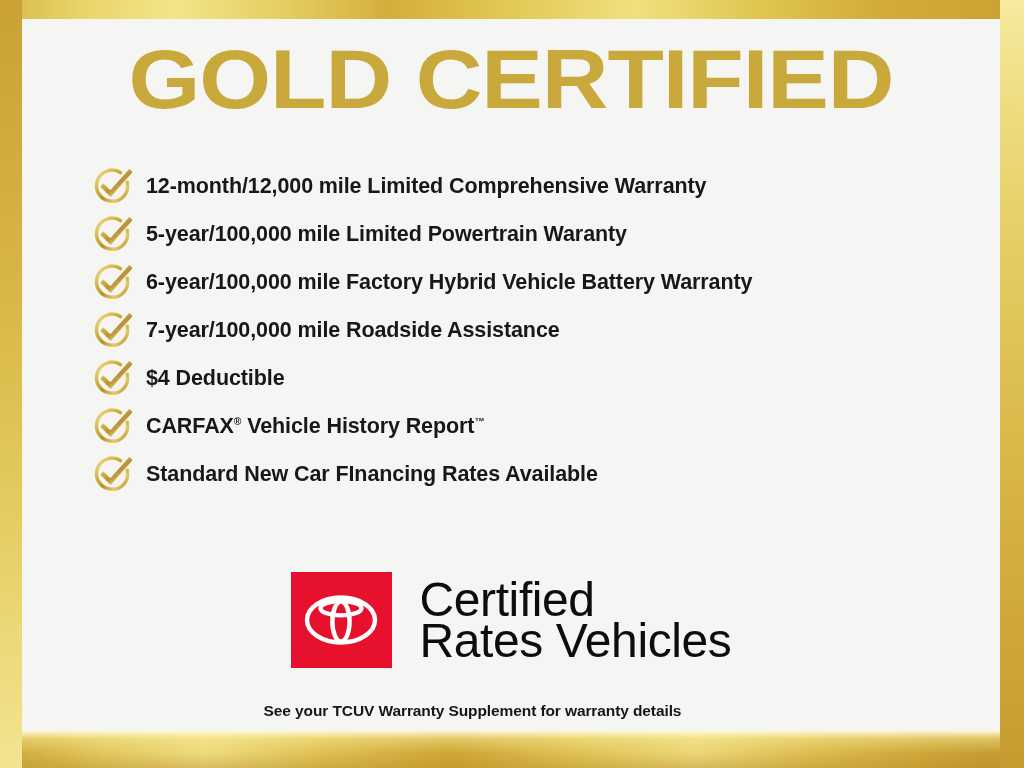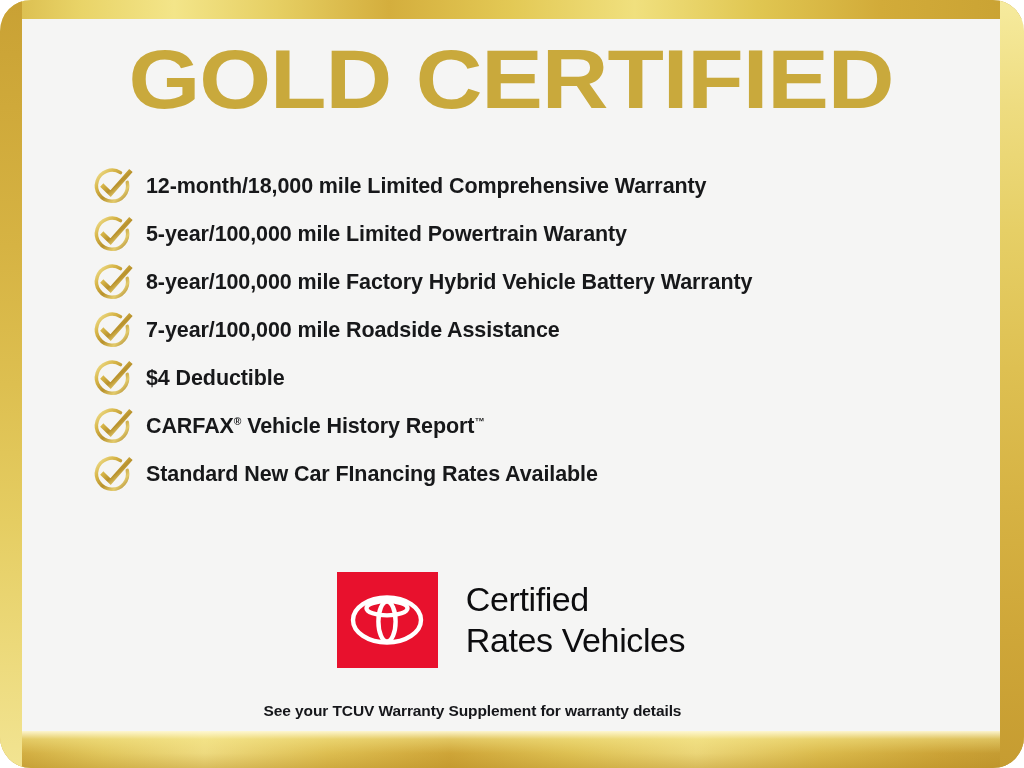--- a/index.html
+++ b/index.html
@@ -7,21 +7,20 @@
     padding: 0;
     background: #ffffff;
   }
   #canvas {
     position: relative;
     width: 1024px;
     height: 768px;
     overflow: hidden;
     font-family: "Liberation Sans", sans-serif;
     background: #f5f5f4;
-    border-radius: 31px;
   }
 
   
   .frame-edge { position: absolute; }
   #frame-top {
     left: 0; top: 0; width: 1024px; height: 19px;
     background: linear-gradient(90deg,
       #d8b94a 0%, #e9d468 8%, #f3e589 17%, #e6cf63 27%,
       #d4ae3d 38%, #e3c955 50%, #f0e07e 62%,
       #e0c651 74%, #d2ab39 86%, #c9a233 100%);
@@ -121,21 +120,21 @@
     background: #e8112d;
     display: flex;
     align-items: center;
     justify-content: center;
     flex: 0 0 auto;
   }
   #toyota-wordmark {
     margin-left: 28px;
     font-family: "Liberation Sans", sans-serif;
     font-weight: 400;
-    font-size: 34px;
+    font-size: 48px;
     line-height: 41px;
     letter-spacing: -0.4px;
     color: #0d0d0f;
   }
   #toyota-wordmark .wm-line { display: block; }
 
   
   #footnote {
     position: absolute;
     left: 22px; top: 702px;
@@ -170,21 +169,21 @@
               <stop offset="0%" stop-color="#f3e59a"></stop>
               <stop offset="28%" stop-color="#d9b84b"></stop>
               <stop offset="55%" stop-color="#b8912c"></stop>
               <stop offset="78%" stop-color="#e3cb6c"></stop>
               <stop offset="100%" stop-color="#a8822a"></stop>
             </linearGradient>
           </defs>
           <path d="M28.5 7.6 A15.6 15.6 0 1 0 35.3 17.4" fill="none" stroke="url(#goldgrad0)" stroke-width="3.5" stroke-linecap="round"></path>
           <path d="M11.4 21.6 L18.6 28.6 L37.4 7.2" fill="none" stroke="url(#goldgrad0)" stroke-width="4.6" stroke-linecap="square" stroke-linejoin="miter"></path>
         </svg>
-        <span class="feature-text">12-month/18,000 mile Limited Comprehensive Warranty</span>
+        <span class="feature-text">12-month/12,000 mile Limited Comprehensive Warranty</span>
       </div>
       <div class="feature-row">
         <svg class="check-icon" viewBox="0 0 42 42">
           <defs>
             <linearGradient id="goldgrad1" x1="0" y1="0" x2="1" y2="1">
               <stop offset="0%" stop-color="#f3e59a"></stop>
               <stop offset="28%" stop-color="#d9b84b"></stop>
               <stop offset="55%" stop-color="#b8912c"></stop>
               <stop offset="78%" stop-color="#e3cb6c"></stop>
               <stop offset="100%" stop-color="#a8822a"></stop>
@@ -202,21 +201,21 @@
               <stop offset="0%" stop-color="#f3e59a"></stop>
               <stop offset="28%" stop-color="#d9b84b"></stop>
               <stop offset="55%" stop-color="#b8912c"></stop>
               <stop offset="78%" stop-color="#e3cb6c"></stop>
               <stop offset="100%" stop-color="#a8822a"></stop>
             </linearGradient>
           </defs>
           <path d="M28.5 7.6 A15.6 15.6 0 1 0 35.3 17.4" fill="none" stroke="url(#goldgrad2)" stroke-width="3.5" stroke-linecap="round"></path>
           <path d="M11.4 21.6 L18.6 28.6 L37.4 7.2" fill="none" stroke="url(#goldgrad2)" stroke-width="4.6" stroke-linecap="square" stroke-linejoin="miter"></path>
         </svg>
-        <span class="feature-text">8-year/100,000 mile Factory Hybrid Vehicle Battery Warranty</span>
+        <span class="feature-text">6-year/100,000 mile Factory Hybrid Vehicle Battery Warranty</span>
       </div>
       <div class="feature-row">
         <svg class="check-icon" viewBox="0 0 42 42">
           <defs>
             <linearGradient id="goldgrad3" x1="0" y1="0" x2="1" y2="1">
               <stop offset="0%" stop-color="#f3e59a"></stop>
               <stop offset="28%" stop-color="#d9b84b"></stop>
               <stop offset="55%" stop-color="#b8912c"></stop>
               <stop offset="78%" stop-color="#e3cb6c"></stop>
               <stop offset="100%" stop-color="#a8822a"></stop>

